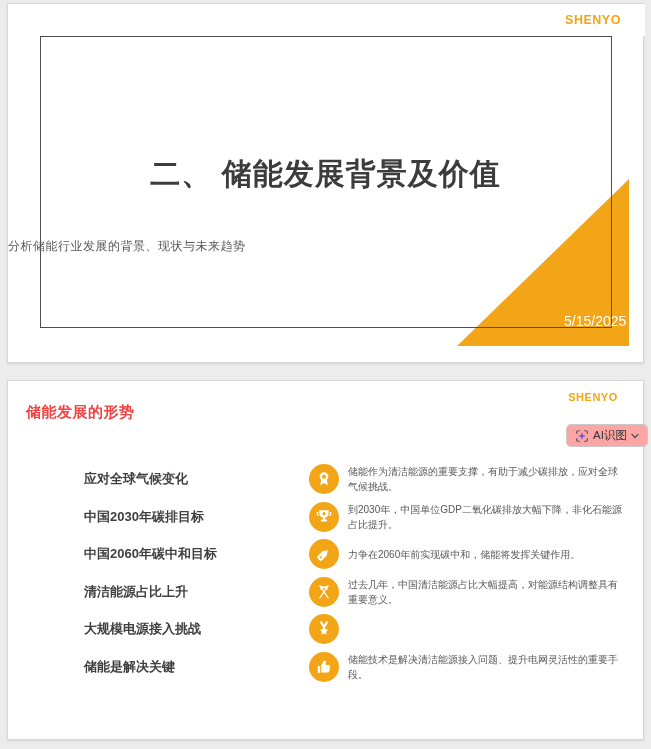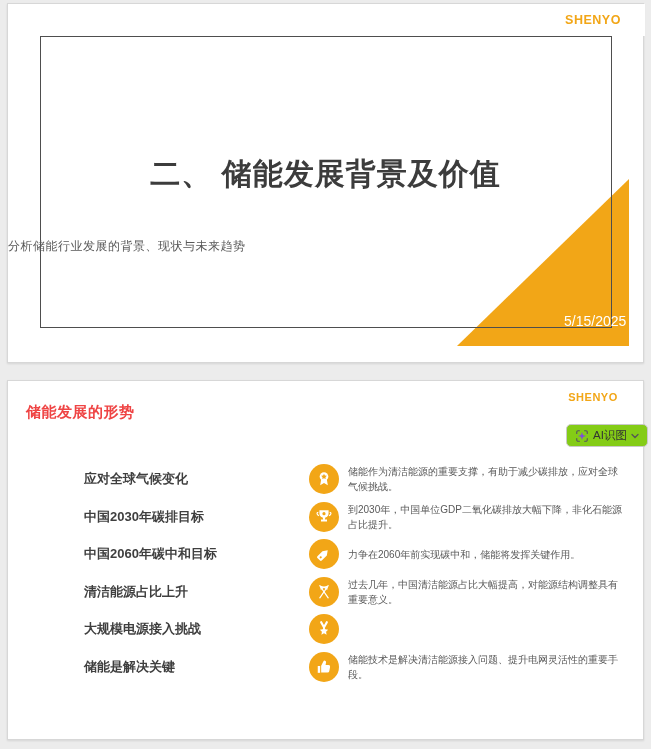--- a/index.html
+++ b/index.html
@@ -49,21 +49,21 @@
   .slide2-heading{
     position:absolute;left:18px;top:22px;
     font-size:15px;font-weight:bold;color:#ef4444;letter-spacing:.5px;
   }
   .slide2-logo{
     position:absolute;left:533px;top:10px;width:104px;text-align:center;
     font-size:11px;
   }
   .ai-button{
     position:absolute;left:558px;top:43px;width:82px;height:23px;
-    background:#84cc16;border:1px solid #c9c9c9;border-radius:5px;box-sizing:border-box;
+    background:#fca5a5;border:1px solid #c9c9c9;border-radius:5px;box-sizing:border-box;
     display:flex;align-items:center;justify-content:center;gap:4px;cursor:pointer;
   }
   .ai-button-label{font-size:11.5px;color:#333333;}
   .row{
     position:absolute;left:0;width:637px;height:38px;
   }
   .row-label{
     position:absolute;left:76px;top:50%;transform:translateY(-50%);
     font-size:13px;font-weight:bold;color:#3f3f3f;white-space:nowrap;
   }

